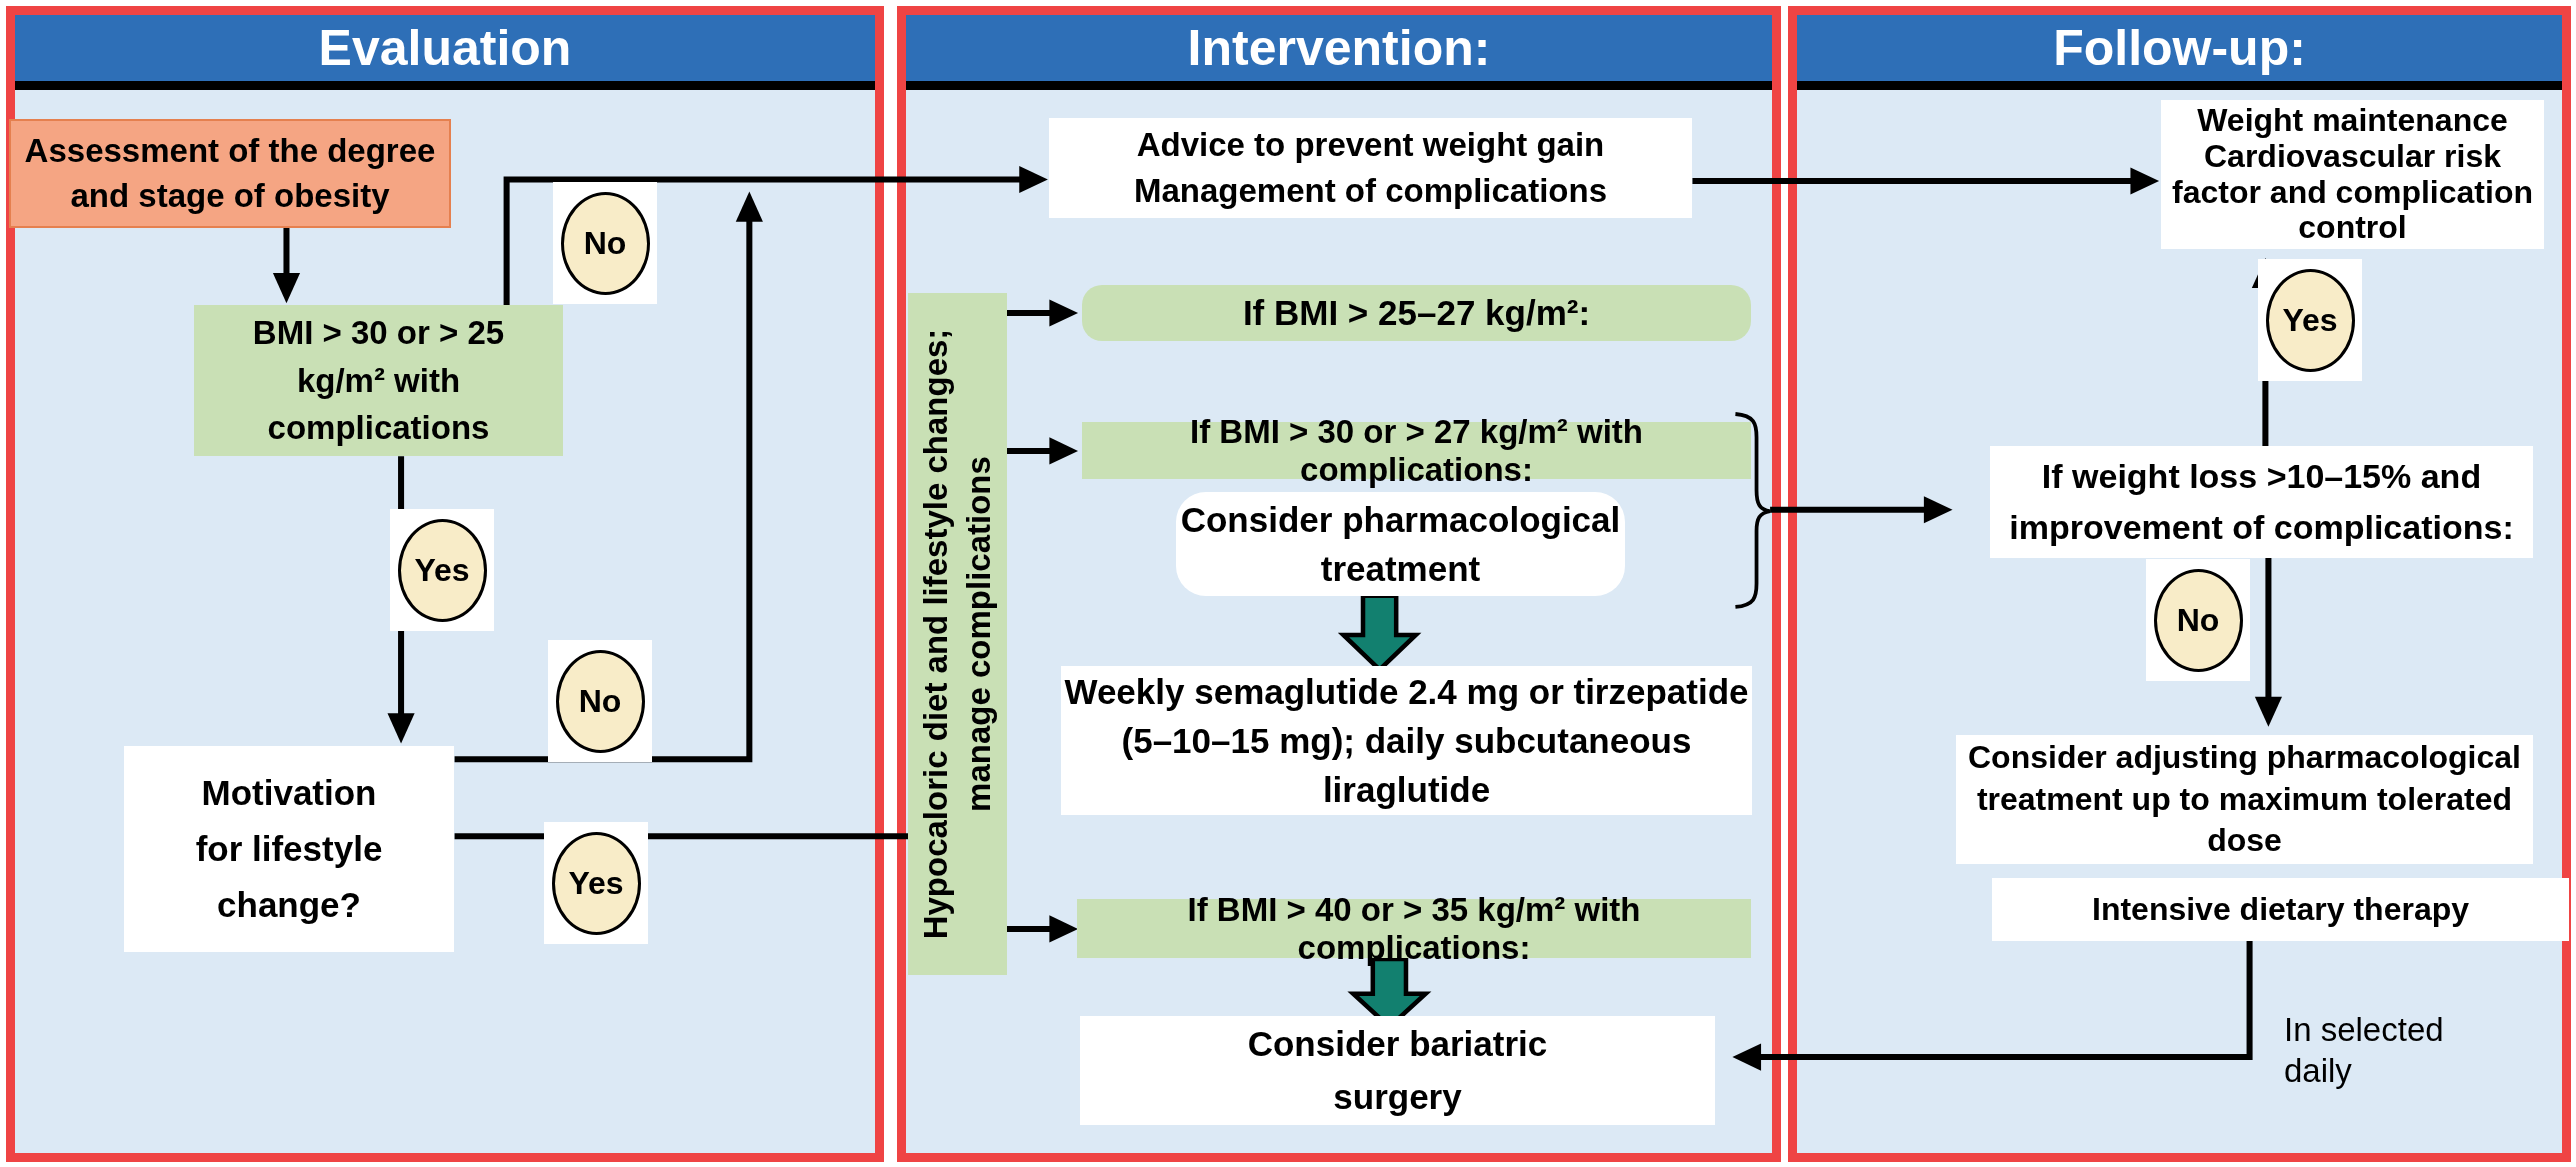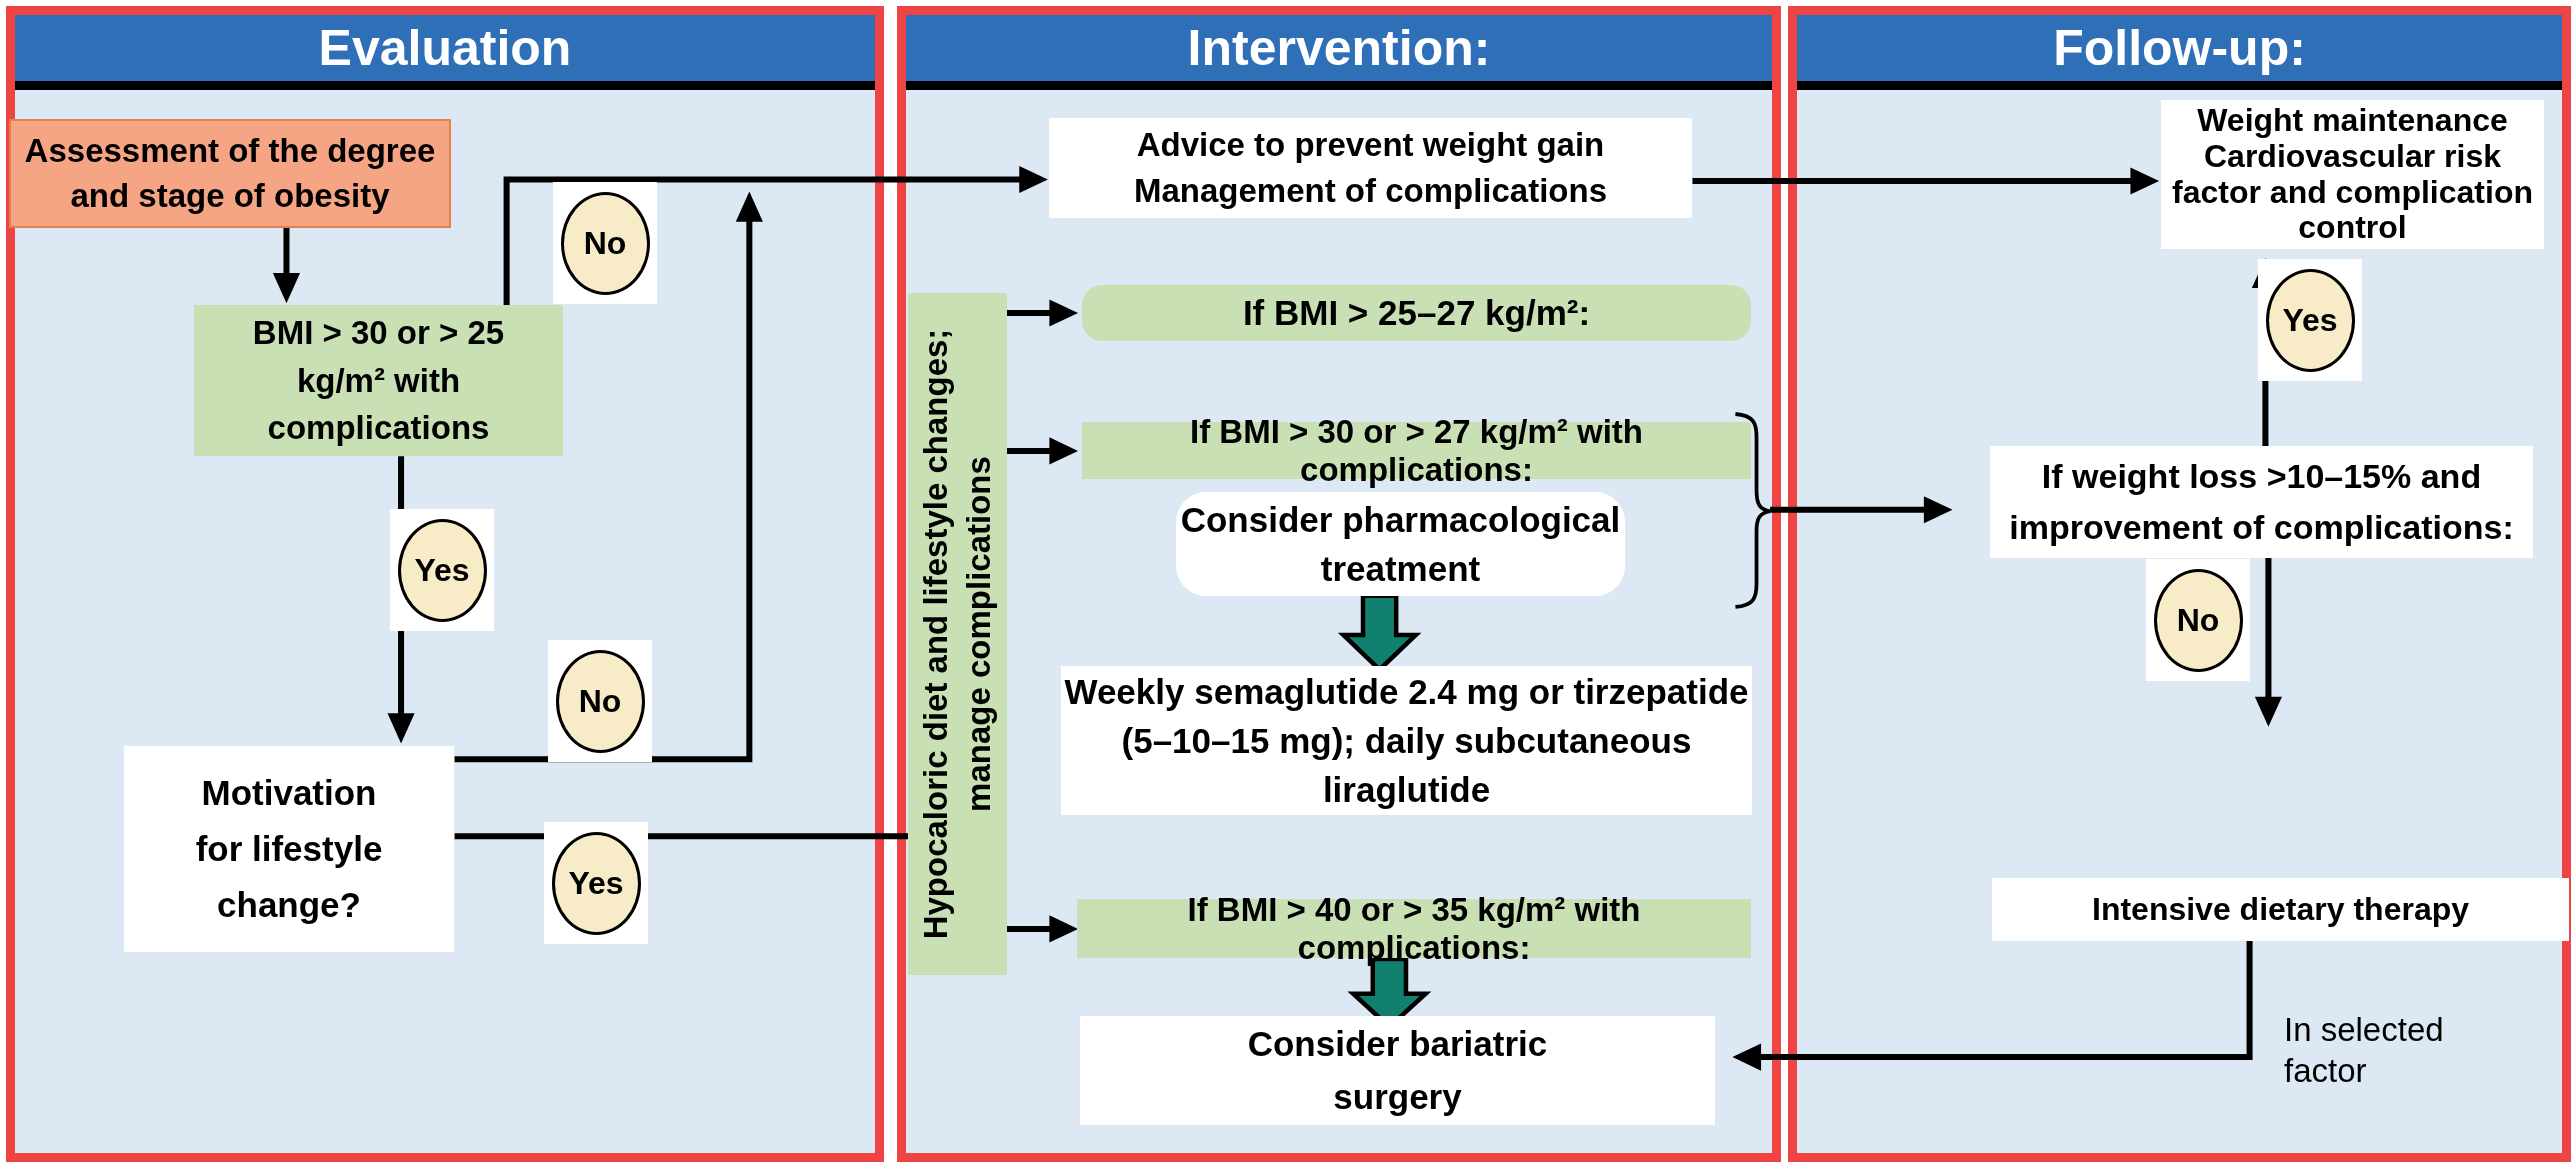--- a/index.html
+++ b/index.html
@@ -149,27 +149,30 @@
 surgery</div>
 
   <div class="box white" style="left:2161px;top:100px;width:383px;height:149px;font-size:32px;line-height:1.12;">Weight maintenance
 Cardiovascular risk
 factor and complication
 control</div>
 
   <div class="box white" style="left:1990px;top:446px;width:543px;height:112px;font-size:34px;line-height:1.5;">If weight loss &gt;10–15% and
 improvement of complications:</div>
 
+  <div class="box white" style="left:1956px;top:735px;width:577px;height:129px;font-size:32px;line-height:1.3;">Consider adjusting pharmacological
+treatment up to maximum tolerated
+dose</div>
 
   <div class="box white" style="left:1956px;top:878px;width:577px;height:63px;font-size:32px;margin-left:36px;">Intensive dietary therapy</div>
 
   <div class="decision" style="left:2258px;top:259px;">
     <div class="bubble">Yes</div>
   </div>
   <div class="decision" style="left:2146px;top:559px;">
     <div class="bubble">No</div>
   </div>
 
   <div class="note" style="left:2284px;top:1009px;width:241px;">In selected
-factor</div>
+daily</div>
 
 </div>
 
 
 </body></html>

